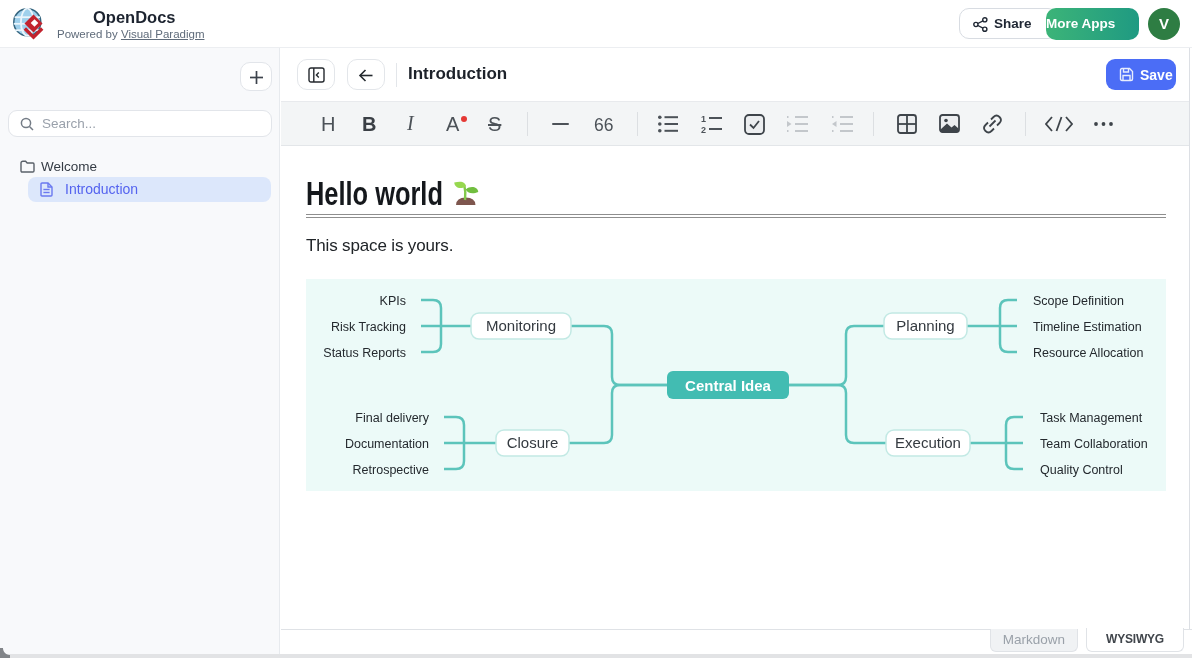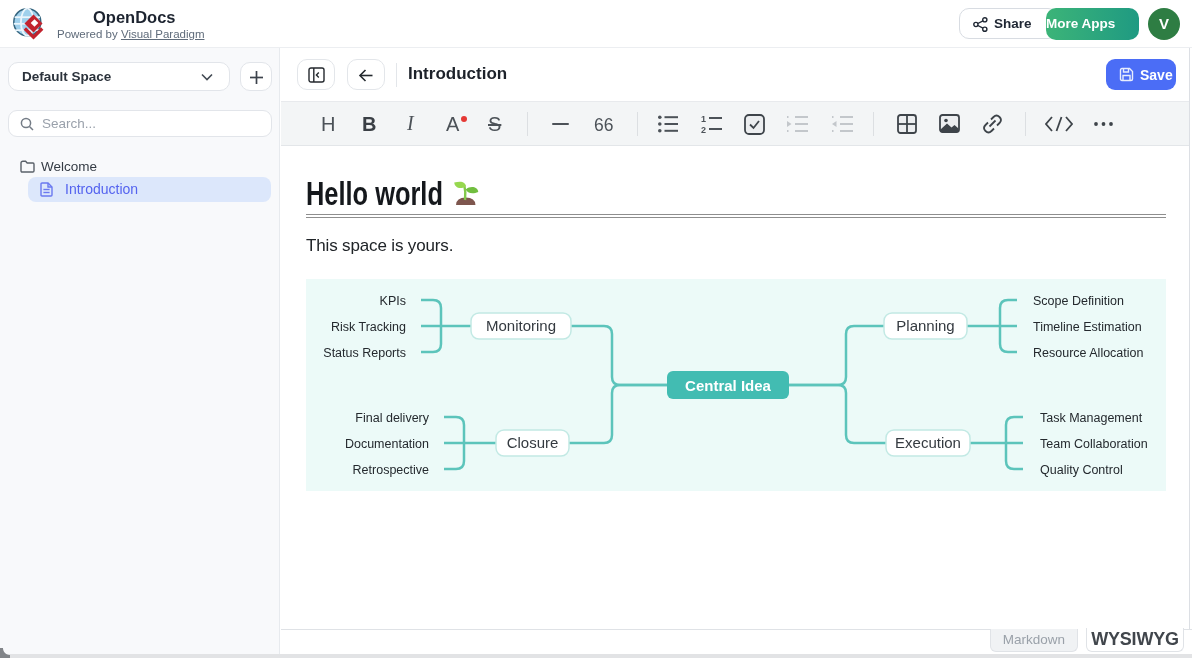--- a/index.html
+++ b/index.html
@@ -38,26 +38,20 @@
     </svg>
     <div class="abs" style="left:34px;top:7px;font-size:13.5px;font-weight:bold;color:#1f2733;">Share</div>
   </div>
 
   <div class="abs" style="left:1046px;top:8px;width:93px;height:32px;border-radius:10px;background:linear-gradient(90deg,#3cb478,#1f9a82);color:#fff;font-size:13.5px;font-weight:bold;text-align:left;line-height:32px;">More Apps</div>
 
   <div class="abs" style="left:1148px;top:8px;width:32px;height:32px;border-radius:50%;background:#2e7d43;color:#fff;font-size:15px;font-weight:bold;text-align:center;line-height:32px;">V</div>
 </div>
 
 <div class="abs" id="sidebar" style="left:0;top:48px;width:280px;height:606px;background:#f8f9fb;border-right:1px solid #e7eaee;">
-  <div class="abs" style="left:8px;top:14px;width:222px;height:29px;background:#fff;border:1px solid #e2e5ea;border-radius:10px;">
-    <div class="abs" style="left:13px;top:6px;font-size:13.5px;font-weight:bold;color:#2b323b;">Default Space</div>
-    <svg class="abs" style="left:192px;top:10px;" width="12" height="8" viewBox="0 0 12 8" fill="none" stroke="#444b54" stroke-width="1.6">
-        <polyline points="1,1.5 6,6.5 11,1.5"></polyline>
-      </svg>
-  </div>
   <div class="abs" style="left:240px;top:14px;width:32px;height:29px;background:#fff;border:1px solid #e2e5ea;border-radius:10px;">
     <svg class="abs" style="left:8px;top:6.5px;" width="15" height="15" viewBox="0 0 15 15" stroke="#3c434c" stroke-width="1.7">
         <line x1="7.5" y1="1" x2="7.5" y2="14"></line>
         <line x1="1" y1="7.5" x2="14" y2="7.5"></line>
       </svg>
   </div>
 
   <div class="abs" style="left:8px;top:62px;width:264px;height:27px;background:#fff;border:1px solid #e2e5ea;border-radius:9px;">
     <svg class="abs" style="left:11px;top:6px;" width="14" height="14" viewBox="0 0 14 14" fill="none" stroke="#747c86" stroke-width="1.5">
         <circle cx="6" cy="6" r="4.6"></circle>
@@ -257,18 +251,18 @@
           <text x="734" y="194.5">Quality Control</text>
         </g>
       </g>
     </svg>
   </div>
 </div>
 
 <div class="abs" style="left:281px;top:629px;width:709px;height:1px;background:#dfe2e6;"></div>
 <div class="abs" style="left:1184px;top:629px;width:8px;height:1px;background:#dfe2e6;"></div>
 <div class="abs" style="left:990px;top:629px;width:88px;height:23px;background:#f0f2f4;border:1px solid #e0e3e7;border-top:none;border-radius:0 0 6px 6px;font-size:13.5px;color:#9aa1a9;text-align:center;line-height:22px;">Markdown</div>
-<div class="abs" style="left:1086px;top:628px;width:98px;height:24px;background:#fff;border:1px solid #e0e3e7;border-top:none;border-radius:0 0 6px 6px;font-size:18px;font-weight:bold;color:#41464c;text-align:center;line-height:23px;letter-spacing:-0.2px;">WYSIWYG</div>
+<div class="abs" style="left:1086px;top:628px;width:98px;height:24px;background:#fff;border:1px solid #e0e3e7;border-top:none;border-radius:0 0 6px 6px;font-size:12px;font-weight:bold;color:#41464c;text-align:center;line-height:23px;letter-spacing:-0.2px;">WYSIWYG</div>
 
 <div class="abs" style="left:1189px;top:48px;width:1px;height:581px;background:#dcdfe4;"></div>
 
 <div class="abs" style="left:0;top:654px;width:1192px;height:4px;background:#e2e3e5;"></div>
 <div class="abs" style="left:0;bottom:0;width:10px;height:10px;background:radial-gradient(circle at 100% 0%, rgba(0,0,0,0) 0 6.5px, #828589 7.5px 100%);"></div>
 
 </body></html>

